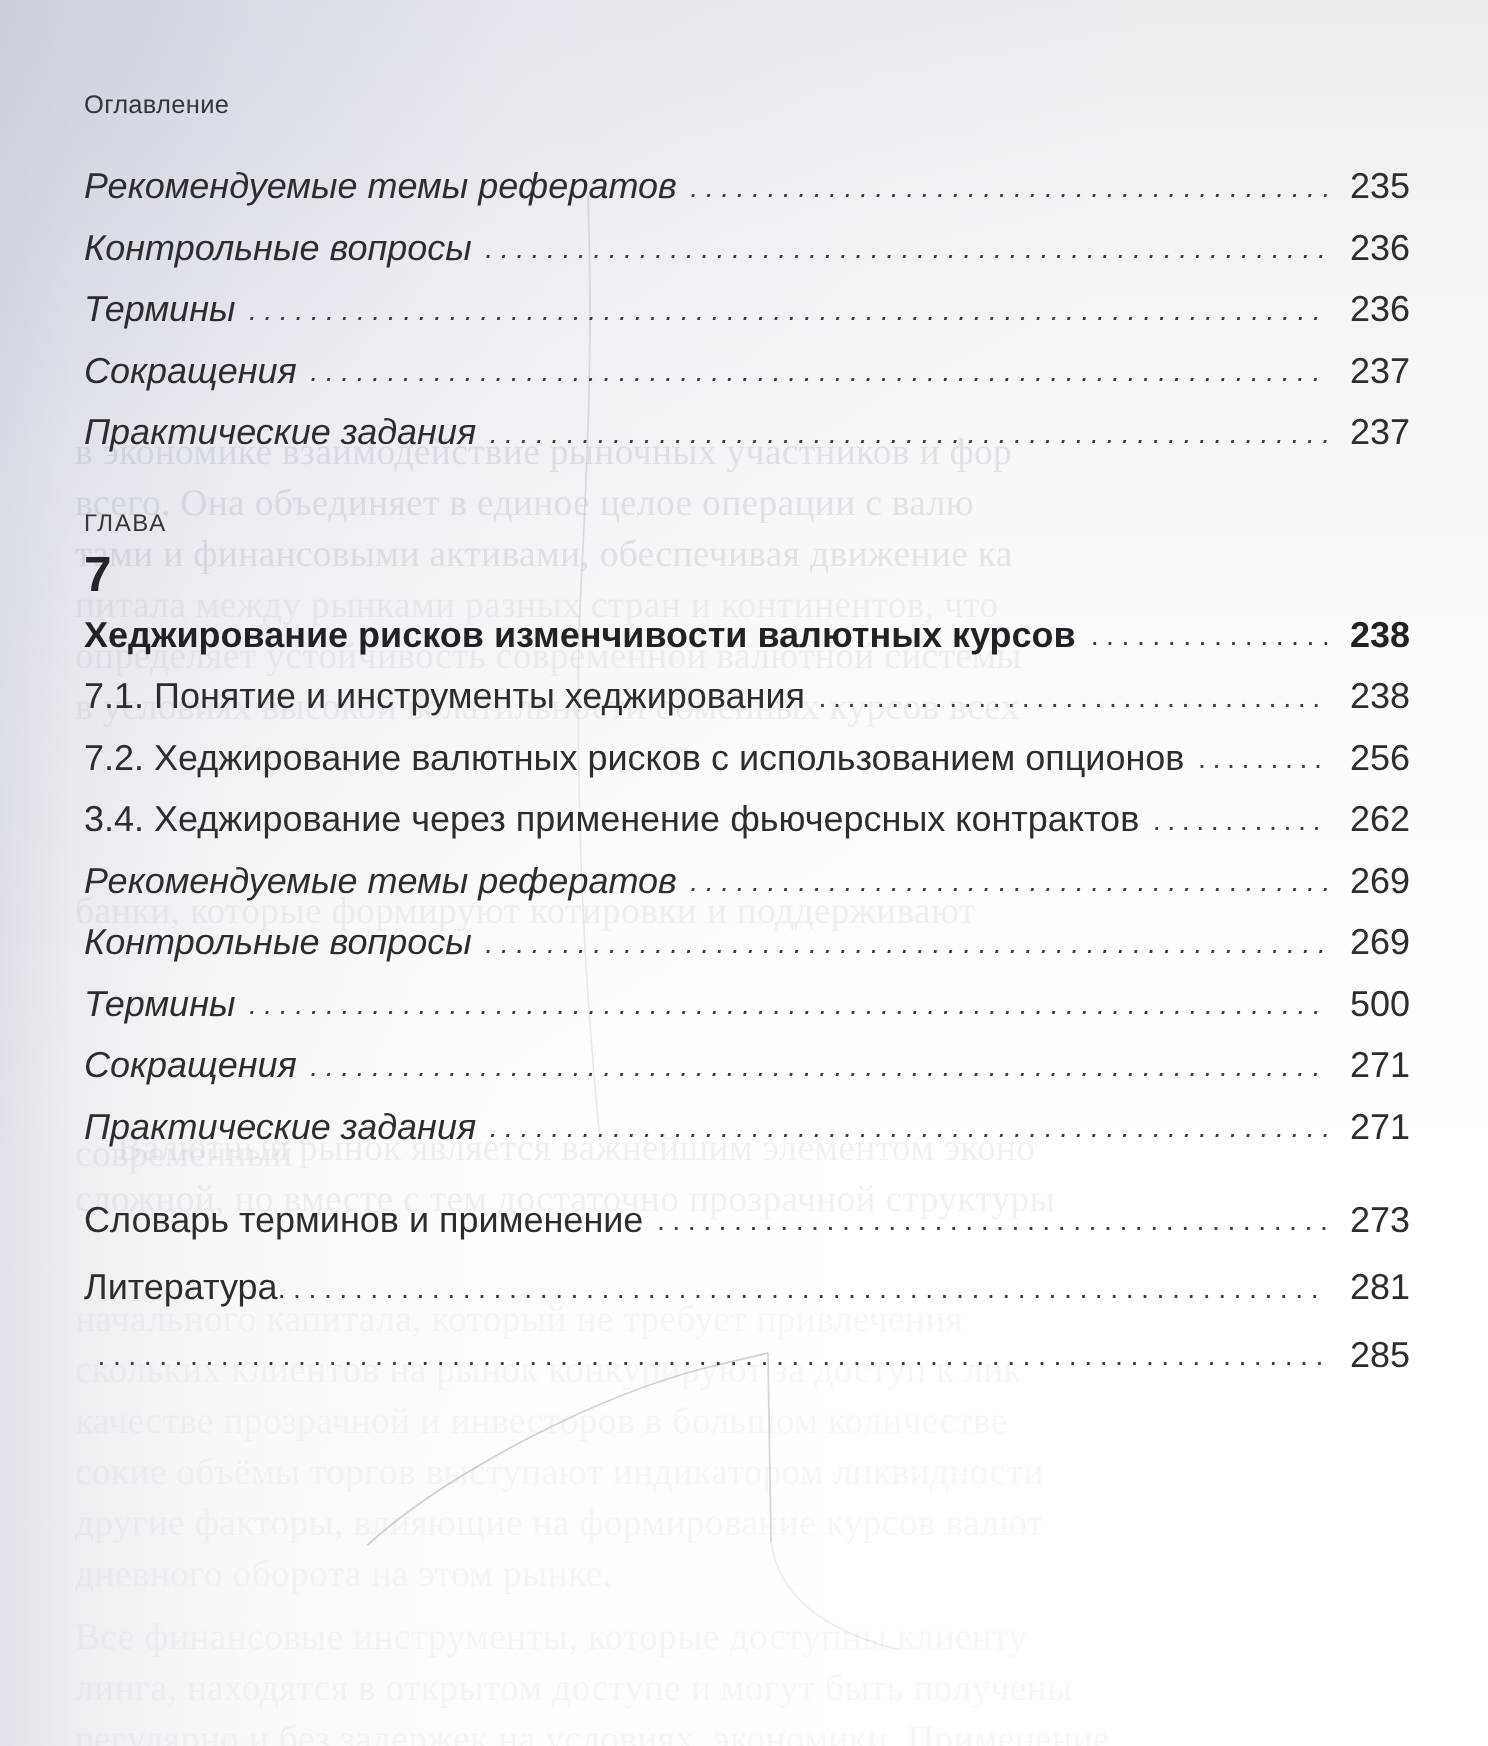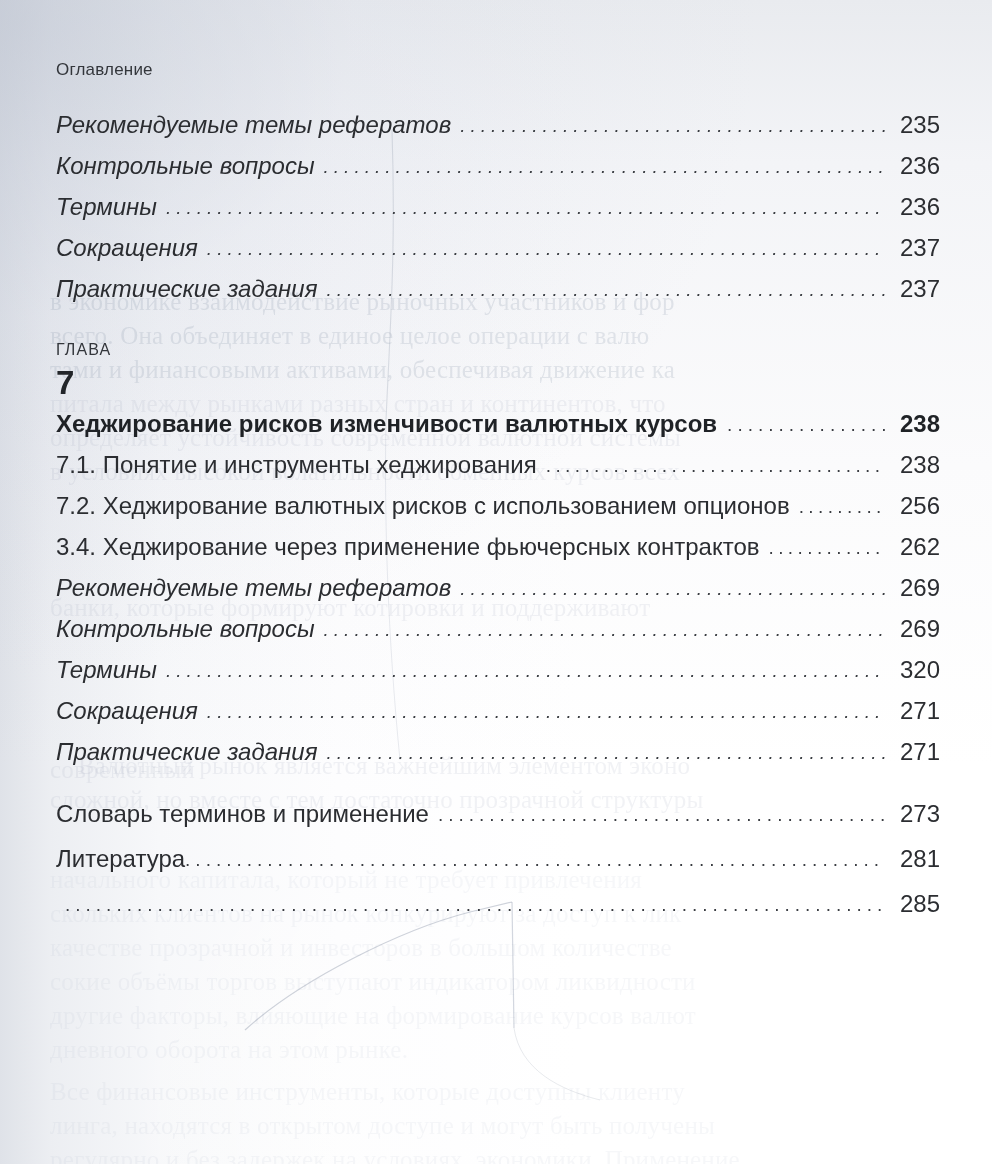--- a/index.html
+++ b/index.html
@@ -272,21 +272,21 @@
         <span class="pageno">269</span>
       </div>
       <div class="row italic">
         <span class="title">Контрольные вопросы</span>
         <span class="leader">........................................................................................................</span>
         <span class="pageno">269</span>
       </div>
       <div class="row italic">
         <span class="title">Термины</span>
         <span class="leader">........................................................................................................</span>
-        <span class="pageno">320</span>
+        <span class="pageno">500</span>
       </div>
       <div class="row italic">
         <span class="title">Сокращения</span>
         <span class="leader">........................................................................................................</span>
         <span class="pageno">271</span>
       </div>
       <div class="row italic">
         <span class="title">Практические задания</span>
         <span class="leader">........................................................................................................</span>
         <span class="pageno">271</span>

